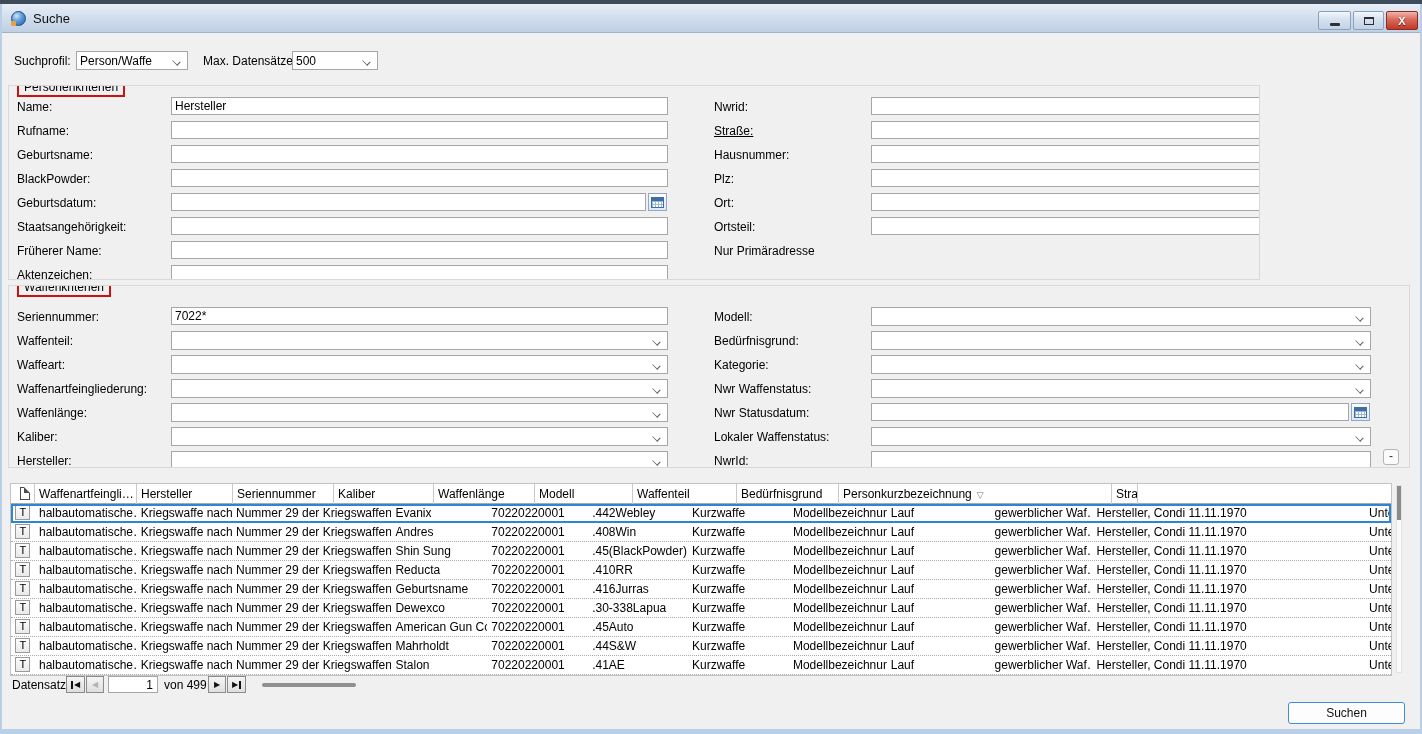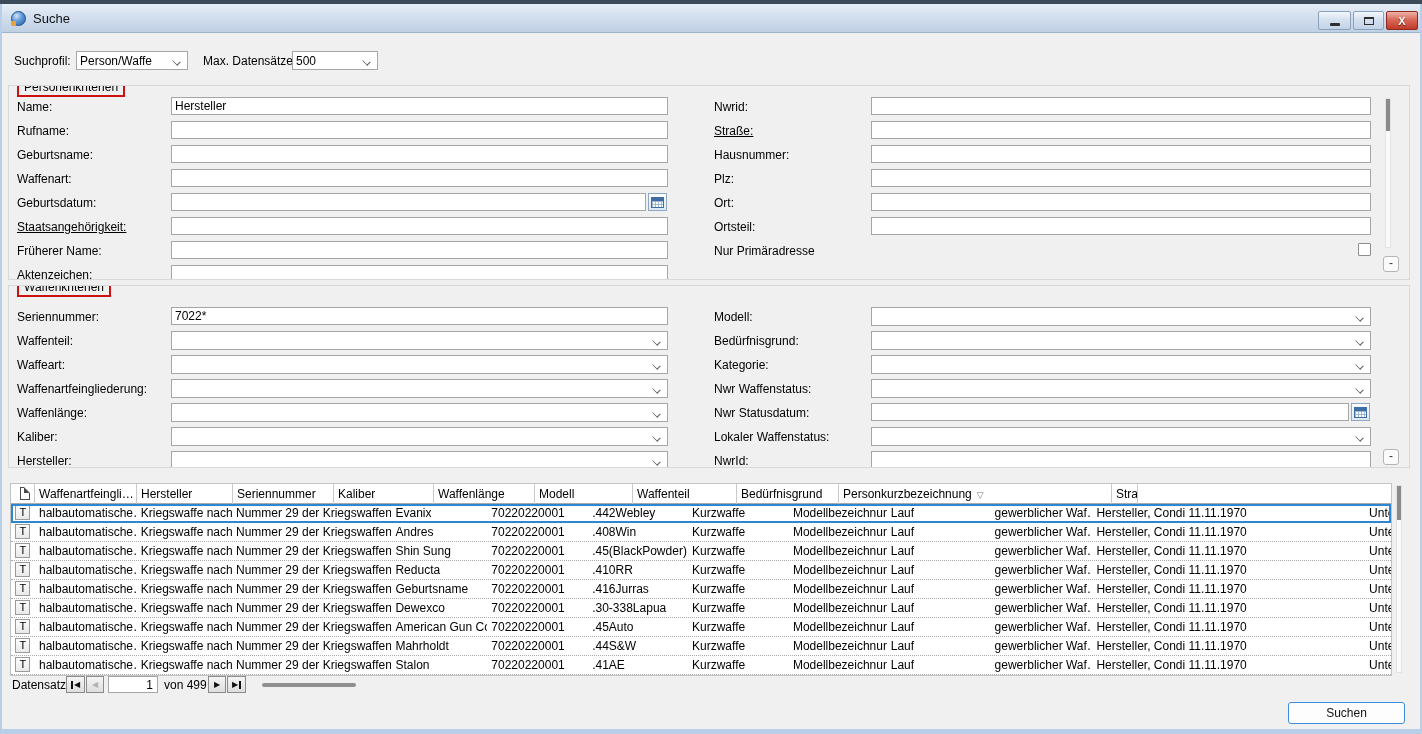--- a/index.html
+++ b/index.html
@@ -108,37 +108,37 @@
     <div class="combobox" style="left:74px; top:18px; width:112px;">
       <span>Person/Waffe</span>
       <span class="combo-chevron"></span>
     </div>
     <div class="lbl" style="left:201px; top:21px;">Max. Datensätze:</div>
     <div class="combobox" style="left:290px; top:18px; width:86px;">
       <span>500</span>
       <span class="combo-chevron"></span>
     </div>
 
-    <div class="groupbox" id="person-group" style="left:6px; top:52px; width:1402px; height:195px;">
+    <div class="groupbox" id="person-group" style="left:6px; top:52px; width:1252px; height:195px;">
       <div class="group-title">Personenkriterien</div>
       <div id="person-left">
           <div class="lbl" style="left: 8px; top: 14px;">Name:</div>
           <input class="textbox" value="Hersteller" style="left: 162px; top: 11px; width: 497px;">
           <div class="lbl" style="left: 8px; top: 38px;">Rufname:</div>
           <input class="textbox" value="" style="left: 162px; top: 35px; width: 497px;">
           <div class="lbl" style="left: 8px; top: 62px;">Geburtsname:</div>
           <input class="textbox" value="" style="left: 162px; top: 59px; width: 497px;">
-          <div class="lbl" style="left: 8px; top: 86px;">Waffenart:</div>
+          <div class="lbl" style="left: 8px; top: 86px;">BlackPowder:</div>
           <input class="textbox" value="" style="left: 162px; top: 83px; width: 497px;">
           <div class="lbl" style="left: 8px; top: 110px;">Geburtsdatum:</div>
           <input class="textbox" value="" style="left: 162px; top: 107px; width: 475px;">
           <div class="cal-btn" style="left: 639px; top: 107px;">
             <div class="cal-icon"></div>
           </div>
-          <div class="lbl" style="left: 8px; top: 134px; text-decoration: underline;">Staatsangehörigkeit:</div>
+          <div class="lbl" style="left: 8px; top: 134px;">Staatsangehörigkeit:</div>
           <input class="textbox" value="" style="left: 162px; top: 131px; width: 497px;">
           <div class="lbl" style="left: 8px; top: 158px;">Früherer Name:</div>
           <input class="textbox" value="" style="left: 162px; top: 155px; width: 497px;">
           <div class="lbl" style="left: 8px; top: 182px;">Aktenzeichen:</div>
           <input class="textbox" value="" style="left: 162px; top: 179px; width: 497px;">
         </div>
       <div id="person-right">
           <div class="lbl" style="left: 705px; top: 14px;">Nwrid:</div>
           <input class="textbox" value="" style="left: 862px; top: 11px; width: 500px;">
           <div class="lbl" style="left: 705px; top: 38px; text-decoration: underline;">Straße:</div>

